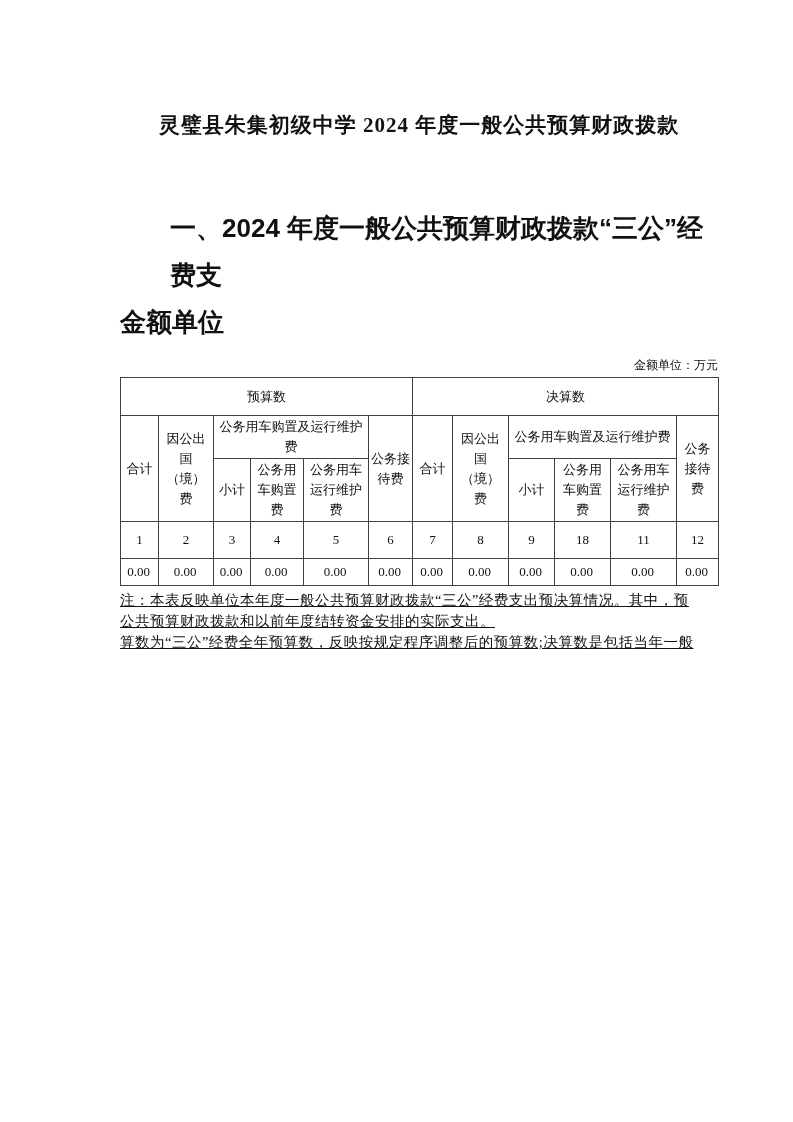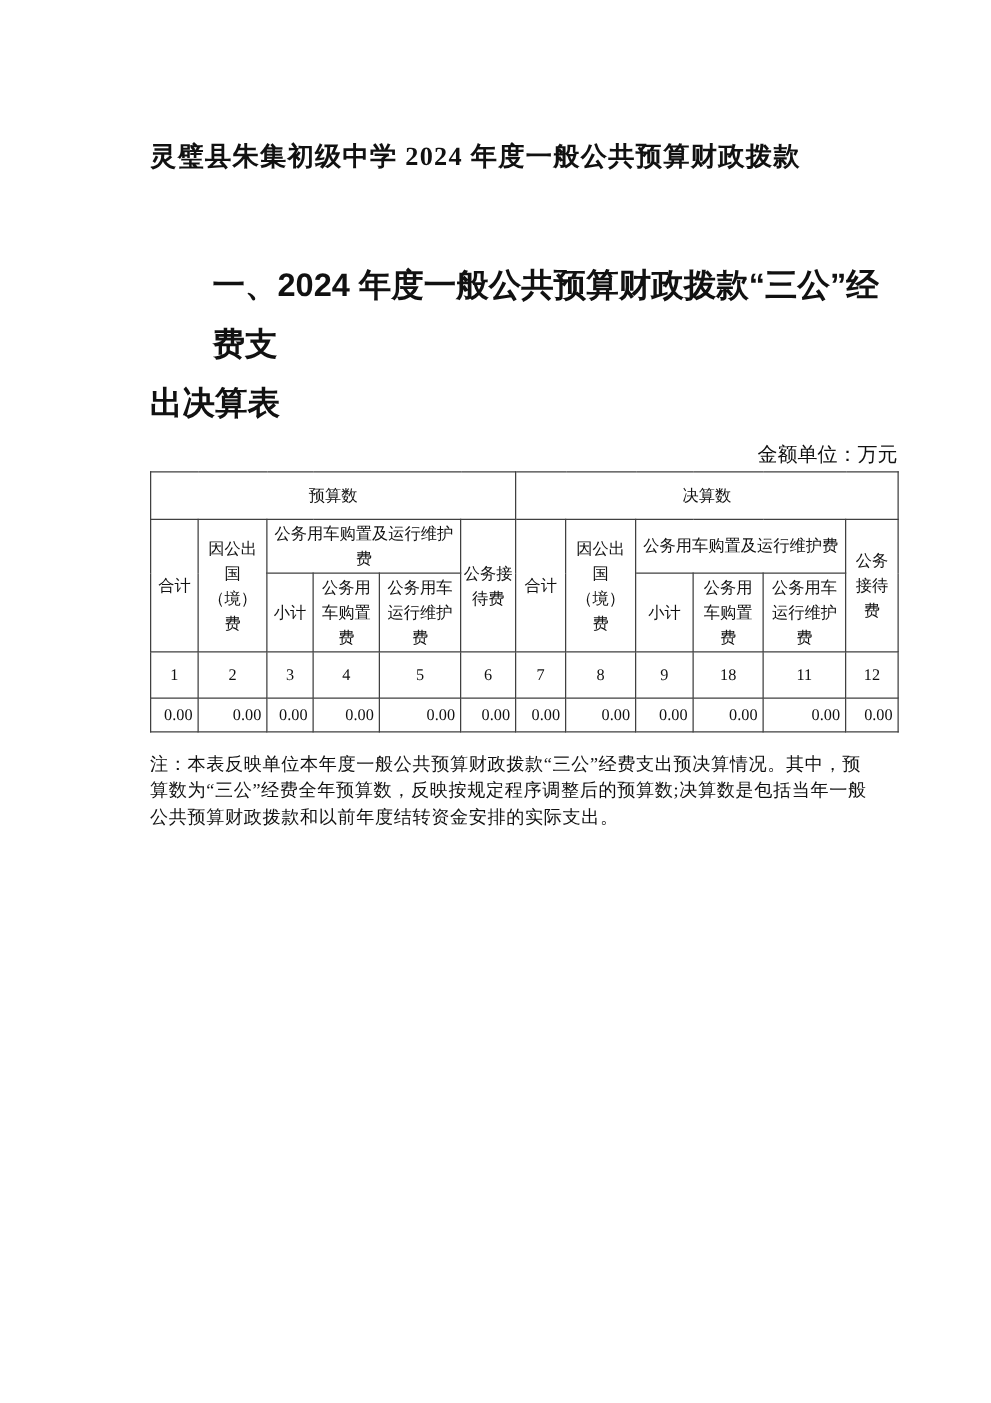--- a/index.html
+++ b/index.html
@@ -21,39 +21,40 @@
     position: relative;
   }
   .content {
     position: absolute;
     left: 120px;
     top: 0;
     width: 598px;
   }
   .doc-title {
     margin-top: 100px;
+    text-align: center;
     font-weight: bold;
     font-size: 21px;
     line-height: 50px;
     letter-spacing: 1px;
   }
   .section-heading {
     margin-top: 55px;
     font-weight: bold;
     font-family: "Liberation Sans", "DejaVu Sans", sans-serif;
     font-size: 26px;
     line-height: 47px;
   }
   .section-heading .line1 {
     padding-left: 50px;
   }
   .unit-label {
     margin-top: 10px;
     text-align: right;
-    font-size: 16px;
+    font-size: 12px;
     line-height: 18px;
     margin-bottom: 3px;
   }
   table.budget-table {
     border-collapse: collapse;
     table-layout: fixed;
     width: 598px;
   }
   table.budget-table td {
     border: 1px solid #404040;
@@ -64,45 +65,45 @@
     padding: 1px 2px;
     word-break: break-all;
     overflow: hidden;
   }
   tr.row-group   { height: 38px; }
   tr.row-head1   { height: 40px; }
   tr.row-head2   { height: 45px; }
   tr.row-nums    { height: 37px; }
   tr.row-vals    { height: 27px; }
   tr.row-vals td {
-    text-align: right;
     padding-right: 4px;
     font-size: 13px;
   }
   tr.row-nums td { font-size: 13px; }
   .table-note {
-    margin-top: 16px;
+    margin-top: 4px;
     font-size: 14.5px;
     line-height: 21px;
     letter-spacing: 0.5px;
+    text-decoration: underline;
   }
 </style>
 </head>
 <body>
 
 <div class="page">
   <div class="content">
 
     <div class="doc-title">
       <div>灵璧县朱集初级中学 2024 年度一般公共预算财政拨款</div>
     </div>
 
     <div class="section-heading">
       <div class="line1">一、2024 年度一般公共预算财政拨款“三公”经费支</div>
-      <div class="line2">出决算表</div>
+      <div class="line2">金额单位</div>
     </div>
 
     <div class="unit-label">金额单位：万元</div>
 
     <table class="budget-table">
       <colgroup>
         <col style="width:38px">
           <col style="width:55px">
           <col style="width:37px">
         <col style="width:53px">
@@ -164,18 +165,18 @@
           <td>0.00</td>
           <td>0.00</td>
           <td>0.00</td>
           <td>0.00</td>
         </tr>
       </tbody>
     </table>
 
     <div class="table-note">
       <div>注：本表反映单位本年度一般公共预算财政拨款“三公”经费支出预决算情况。其中，预</div>
+      <div>公共预算财政拨款和以前年度结转资金安排的实际支出。</div>
       <div>算数为“三公”经费全年预算数，反映按规定程序调整后的预算数;决算数是包括当年一般</div>
-      <div>公共预算财政拨款和以前年度结转资金安排的实际支出。</div>
     </div>
 
   </div>
 </div>
 
 </body></html>

